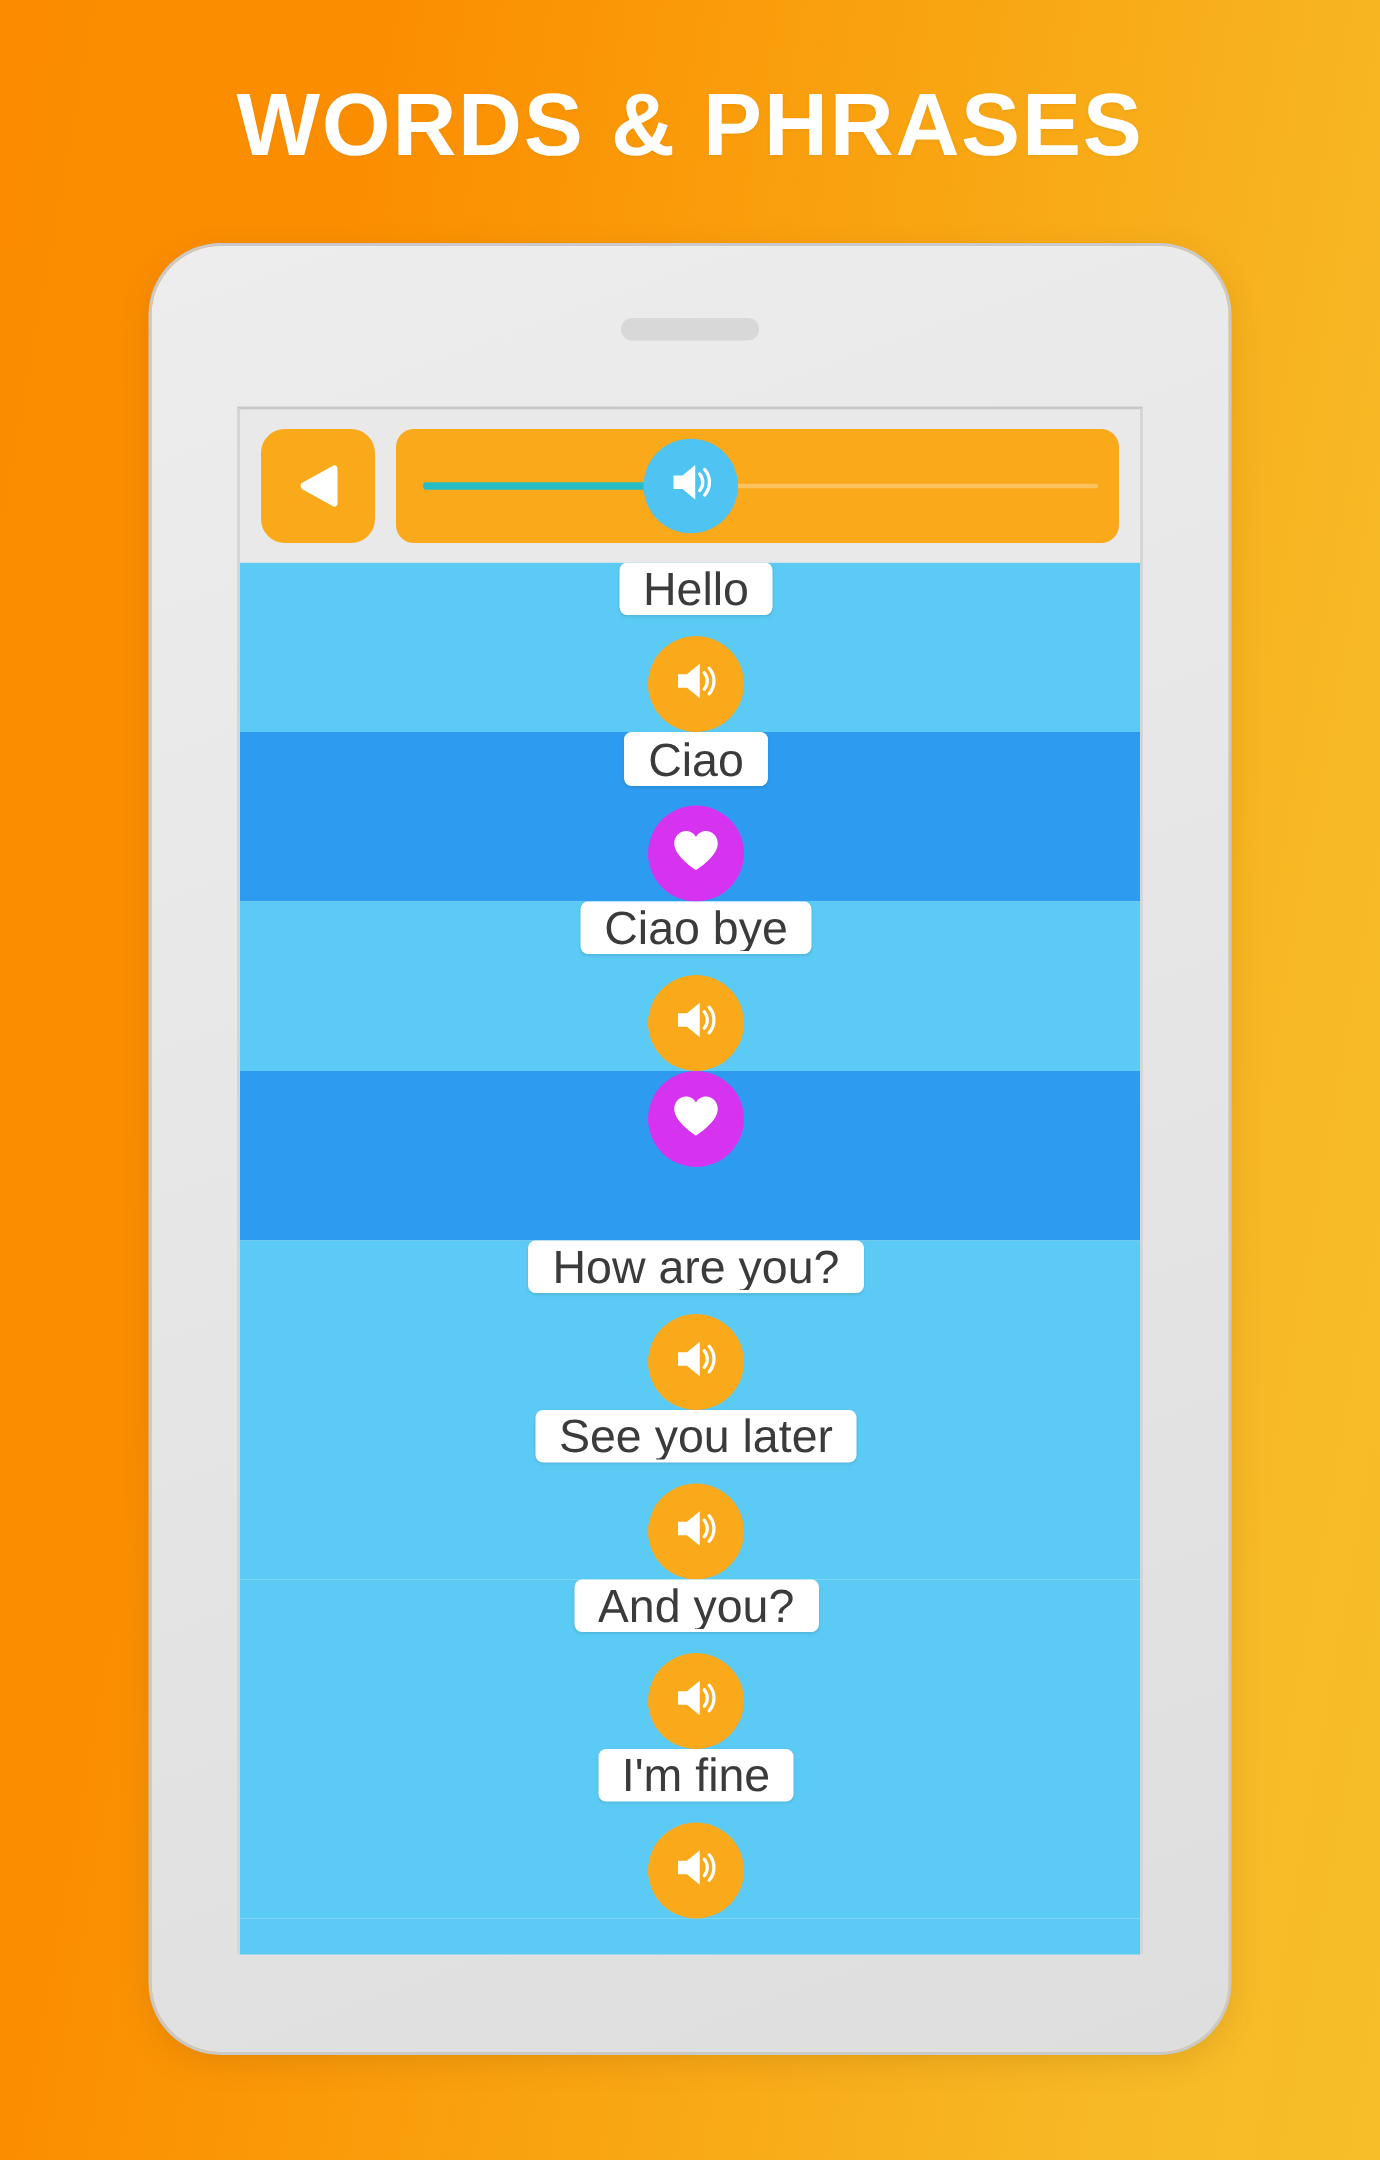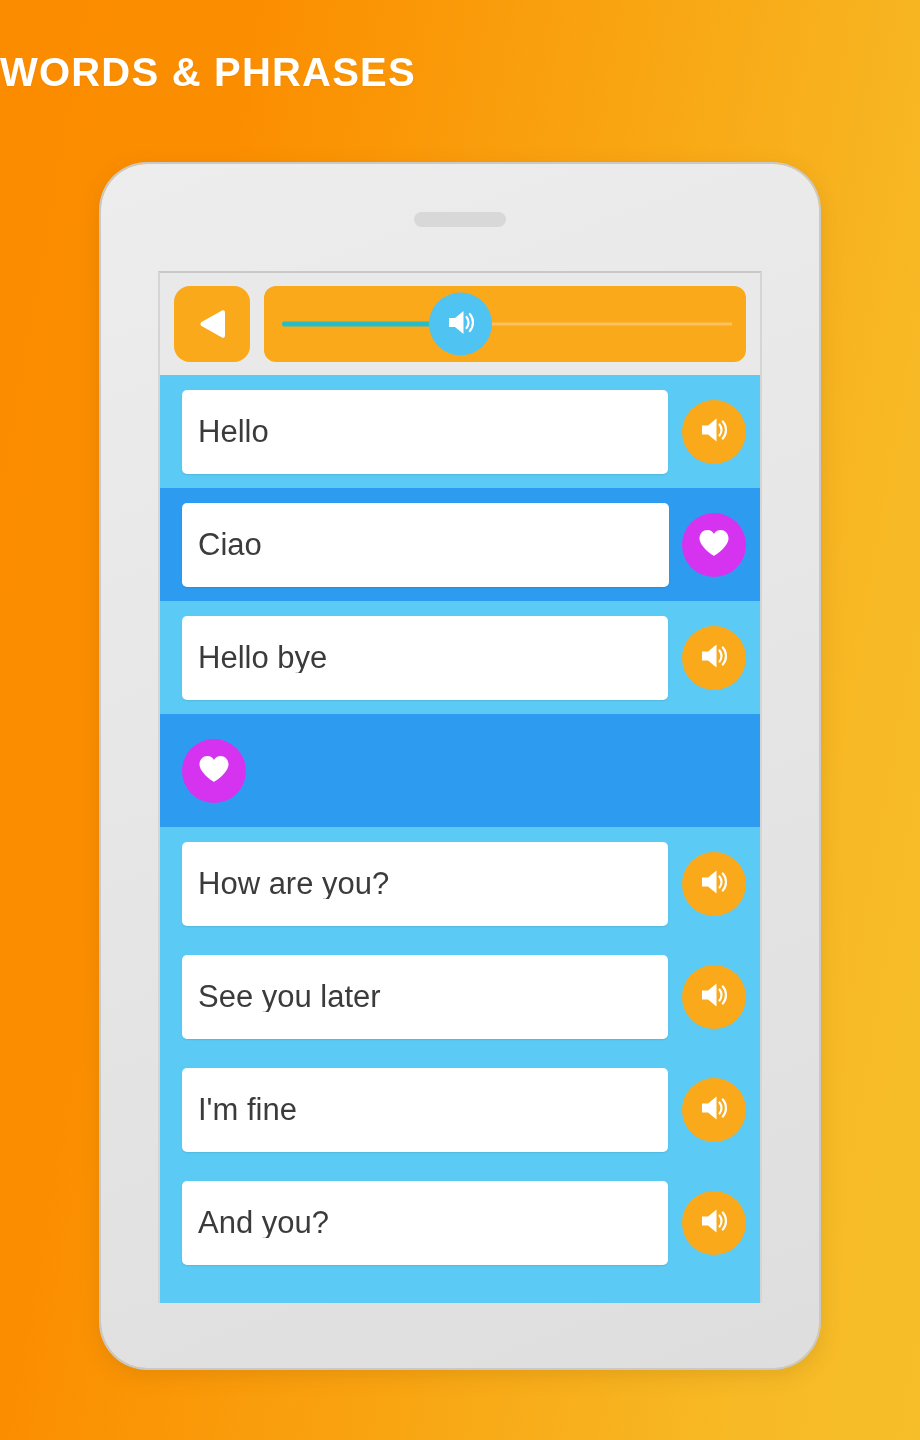--- a/index.html
+++ b/index.html
@@ -15,21 +15,22 @@
     background: linear-gradient(100deg, #FB8C00 0%, #FB8E00 22%, #F9A512 55%, #F7BA26 85%, #F6BE29 100%);
     position: relative;
   }
 
   
   .page-title {
     position: absolute;
     top: 48px;
     left: 0;
     width: 920px;
-    font-size: 40px;
+    text-align: center;
+    font-size: 59px;
     font-weight: bold;
     color: #FFFFFF;
     letter-spacing: 1.2px;
     line-height: 1.2;
     text-shadow: 0 1px 2px rgba(180,110,0,0.18);
   }
 
   
   .device {
     position: absolute;
@@ -145,20 +146,21 @@
     height: 930px;
     overflow: hidden;
   }
 
   .phrase-row {
     height: 113px;
     display: flex;
     align-items: center;
     padding: 0 14px 0 22px;
     gap: 14px;
+    flex-direction: column;
   }
   .phrase-row.tone-light { background: #5BCBF5; }
   .phrase-row.tone-dark  { background: #2D9CF0; gap: 13px; }
 
   .phrase-box {
     flex: 1 1 auto;
     height: 84px;
     background: #FFFFFF;
     border-radius: 5px;
     display: flex;
@@ -257,21 +259,21 @@
           <span>
             <svg width="36" height="36" viewBox="0 0 36 36">
               <path d="M18 31 C18 31 3.5 22.2 3.5 13.3 C3.5 8.4 7.2 5 11.4 5 C14.3 5 16.7 6.6 18 9 C19.3 6.6 21.7 5 24.6 5 C28.8 5 32.5 8.4 32.5 13.3 C32.5 22.2 18 31 18 31 Z" fill="#FFFFFF"></path>
             </svg>
           </span>
         </div>
       </div>
 
       <div class="phrase-row tone-light">
         <div class="phrase-box">
-          <span class="phrase-text">Hello bye</span>
+          <span class="phrase-text">Ciao bye</span>
         </div>
         <div class="row-action kind-speaker">
           <span>
             <svg width="40" height="40" viewBox="0 0 40 40">
               <path d="M8 15.5 H14 L22.5 8.5 V31.5 L14 24.5 H8 Z" fill="#FFFFFF"></path>
               <path d="M25.5 14.5 A8.5 8.5 0 0 1 25.5 25.5" stroke="#FFFFFF" stroke-width="2.2" fill="none" stroke-linecap="round"></path>
               <path d="M28.8 11.5 A13 13 0 0 1 28.8 28.5" stroke="#FFFFFF" stroke-width="2.2" fill="none" stroke-linecap="round"></path>
             </svg>
           </span>
         </div>
@@ -312,36 +314,36 @@
               <path d="M8 15.5 H14 L22.5 8.5 V31.5 L14 24.5 H8 Z" fill="#FFFFFF"></path>
               <path d="M25.5 14.5 A8.5 8.5 0 0 1 25.5 25.5" stroke="#FFFFFF" stroke-width="2.2" fill="none" stroke-linecap="round"></path>
               <path d="M28.8 11.5 A13 13 0 0 1 28.8 28.5" stroke="#FFFFFF" stroke-width="2.2" fill="none" stroke-linecap="round"></path>
             </svg>
           </span>
         </div>
       </div>
 
       <div class="phrase-row tone-light">
         <div class="phrase-box">
+          <span class="phrase-text">And you?</span>
+        </div>
+        <div class="row-action kind-speaker">
+          <span>
+            <svg width="40" height="40" viewBox="0 0 40 40">
+              <path d="M8 15.5 H14 L22.5 8.5 V31.5 L14 24.5 H8 Z" fill="#FFFFFF"></path>
+              <path d="M25.5 14.5 A8.5 8.5 0 0 1 25.5 25.5" stroke="#FFFFFF" stroke-width="2.2" fill="none" stroke-linecap="round"></path>
+              <path d="M28.8 11.5 A13 13 0 0 1 28.8 28.5" stroke="#FFFFFF" stroke-width="2.2" fill="none" stroke-linecap="round"></path>
+            </svg>
+          </span>
+        </div>
+      </div>
+
+      <div class="phrase-row tone-light">
+        <div class="phrase-box">
           <span class="phrase-text">I'm fine</span>
-        </div>
-        <div class="row-action kind-speaker">
-          <span>
-            <svg width="40" height="40" viewBox="0 0 40 40">
-              <path d="M8 15.5 H14 L22.5 8.5 V31.5 L14 24.5 H8 Z" fill="#FFFFFF"></path>
-              <path d="M25.5 14.5 A8.5 8.5 0 0 1 25.5 25.5" stroke="#FFFFFF" stroke-width="2.2" fill="none" stroke-linecap="round"></path>
-              <path d="M28.8 11.5 A13 13 0 0 1 28.8 28.5" stroke="#FFFFFF" stroke-width="2.2" fill="none" stroke-linecap="round"></path>
-            </svg>
-          </span>
-        </div>
-      </div>
-
-      <div class="phrase-row tone-light">
-        <div class="phrase-box">
-          <span class="phrase-text">And you?</span>
         </div>
         <div class="row-action kind-speaker">
           <span>
             <svg width="40" height="40" viewBox="0 0 40 40">
               <path d="M8 15.5 H14 L22.5 8.5 V31.5 L14 24.5 H8 Z" fill="#FFFFFF"></path>
               <path d="M25.5 14.5 A8.5 8.5 0 0 1 25.5 25.5" stroke="#FFFFFF" stroke-width="2.2" fill="none" stroke-linecap="round"></path>
               <path d="M28.8 11.5 A13 13 0 0 1 28.8 28.5" stroke="#FFFFFF" stroke-width="2.2" fill="none" stroke-linecap="round"></path>
             </svg>
           </span>
         </div>

